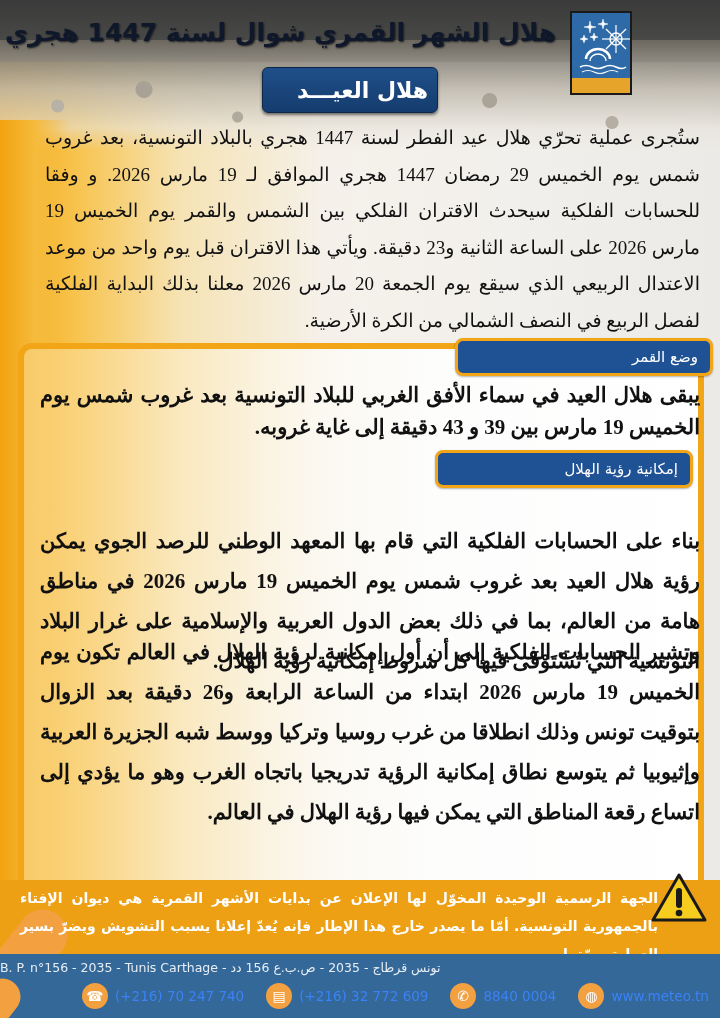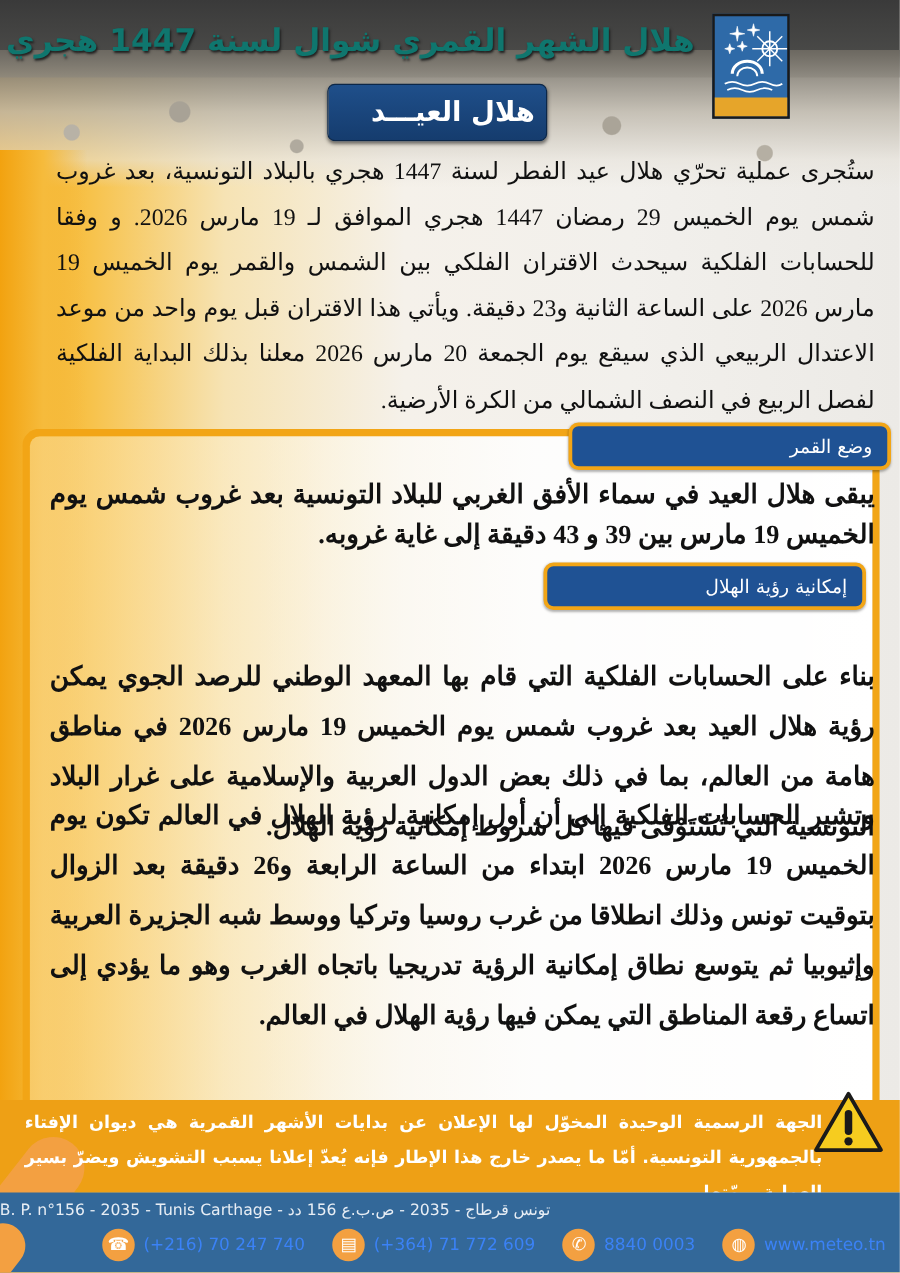--- a/index.html
+++ b/index.html
@@ -41,21 +41,21 @@
   }
   .logo-strip {
     position: absolute; left: 0; right: 0; bottom: 0; height: 15px;
     background: #e6a52a;
   }
   .logo svg { position: absolute; left: 4px; top: 4px; }
 
   .main-title {
     position: absolute; right: 164px; top: 18px;
     font-family: "DejaVu Sans", sans-serif;
-    font-weight: bold; font-size: 25px; color: #0f766e;
+    font-weight: bold; font-size: 25px; color: #0f172a;
     text-shadow: 1px 1px 2px #1e1e1e;
     white-space: nowrap; direction: rtl;
   }
   .subtitle-badge {
     position: absolute; left: 262px; top: 67px; width: 176px; height: 46px;
     background: linear-gradient(180deg, #1f4f8a 0%, #153c6e 100%);
     border-radius: 6px; border: 1px solid #0c2748;
     box-shadow: 0 2px 3px rgba(0,0,0,0.5);
     color: #ffffff; font-weight: bold; font-size: 22px;
     display: flex; align-items: center; justify-content: center; padding-left: 25px;
@@ -200,23 +200,23 @@
 <div class="stripe2"></div>
 <div class="address">B. P. n°156 - 2035 - Tunis Carthage - تونس قرطاج - 2035 - ص.ب.ع 156 دد</div>
 
 <div class="contacts">
   <div class="contact">
     <span class="c-icon">☎</span>
     <span class="c-text">(+216) 70 247 740</span>
   </div>
   <div class="contact">
     <span class="c-icon">▤</span>
-    <span class="c-text">(+364) 71 772 609</span>
+    <span class="c-text">(+216) 32 772 609</span>
   </div>
   <div class="contact">
     <span class="c-icon">✆</span>
-    <span class="c-text">8840 0003</span>
+    <span class="c-text">8840 0004</span>
   </div>
   <div class="contact">
     <span class="c-icon">◍</span>
     <span class="c-text">www.meteo.tn</span>
   </div>
 </div>
 
 </body></html>

